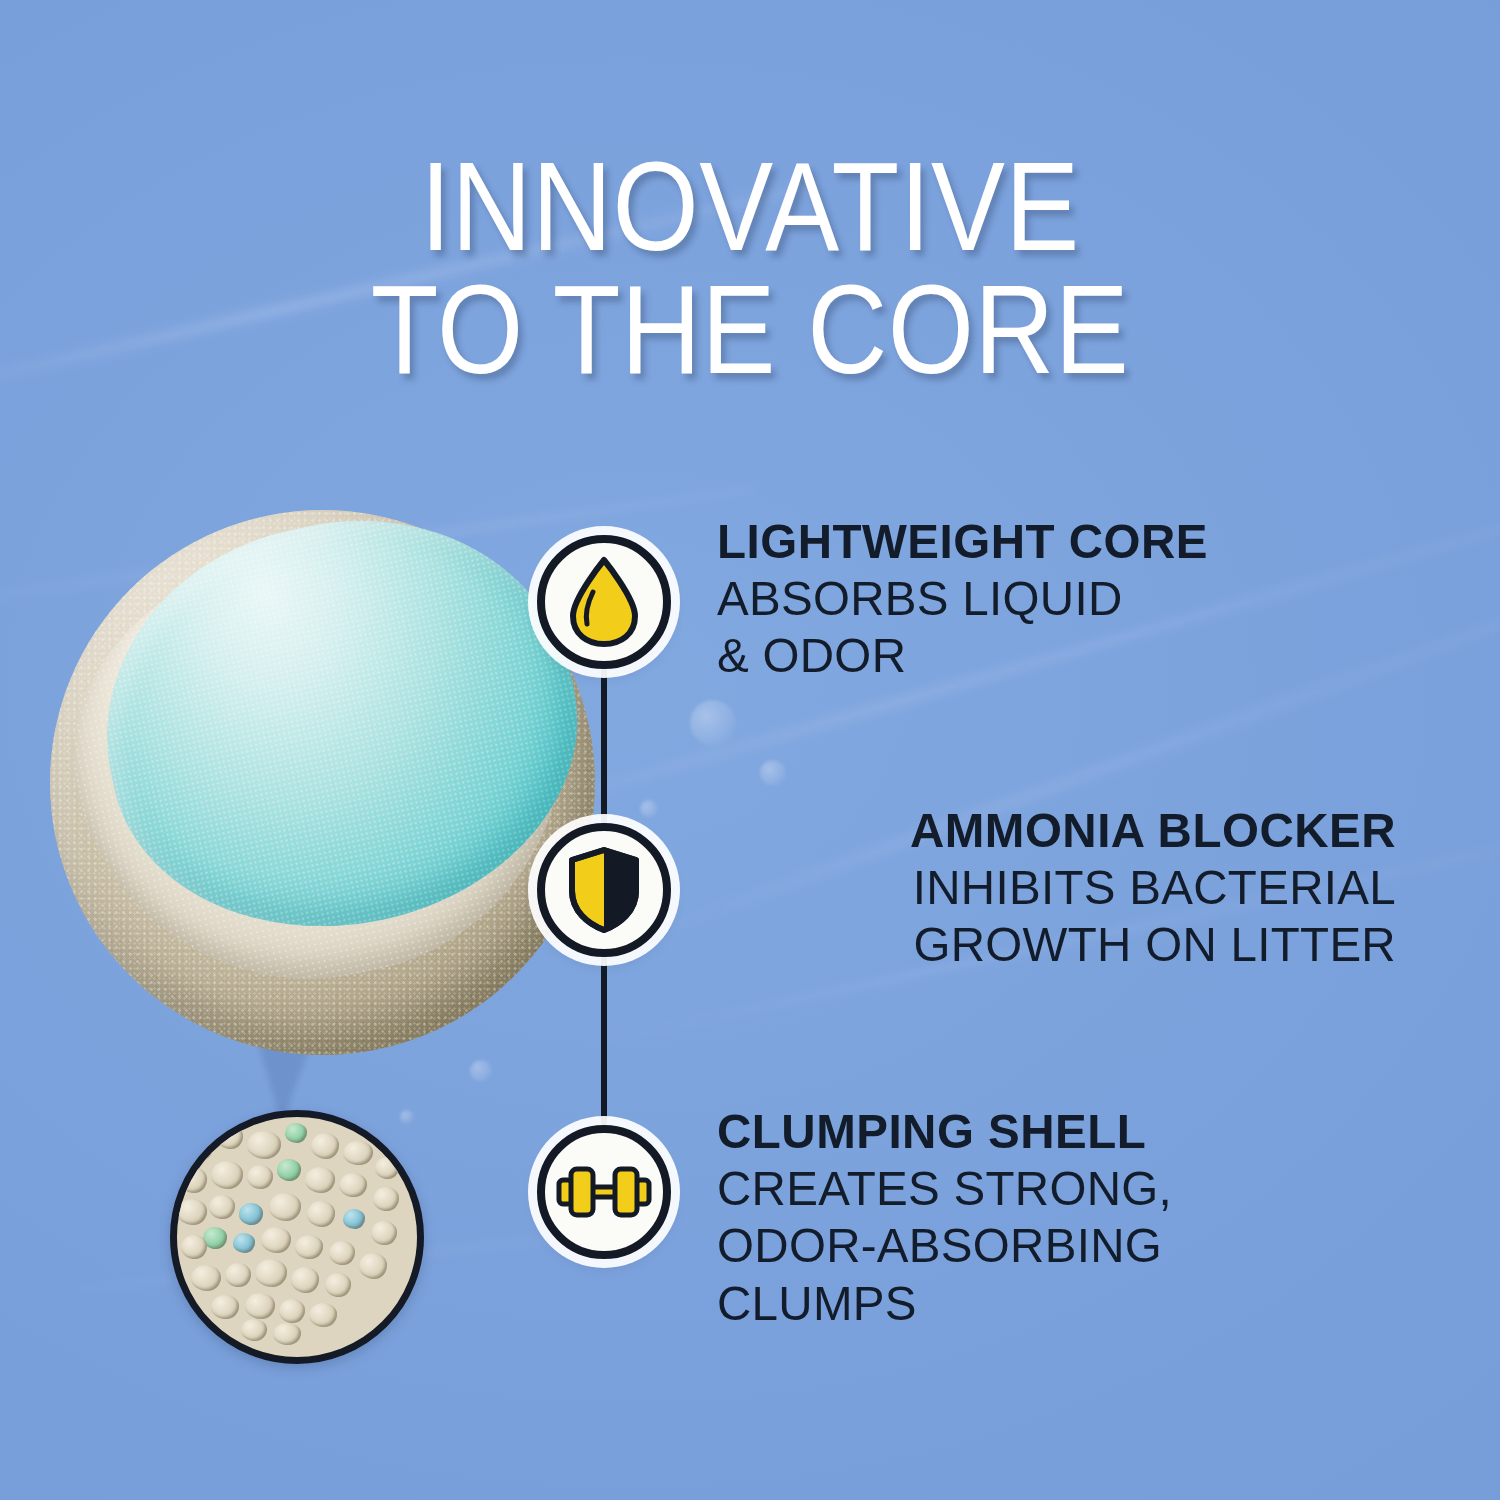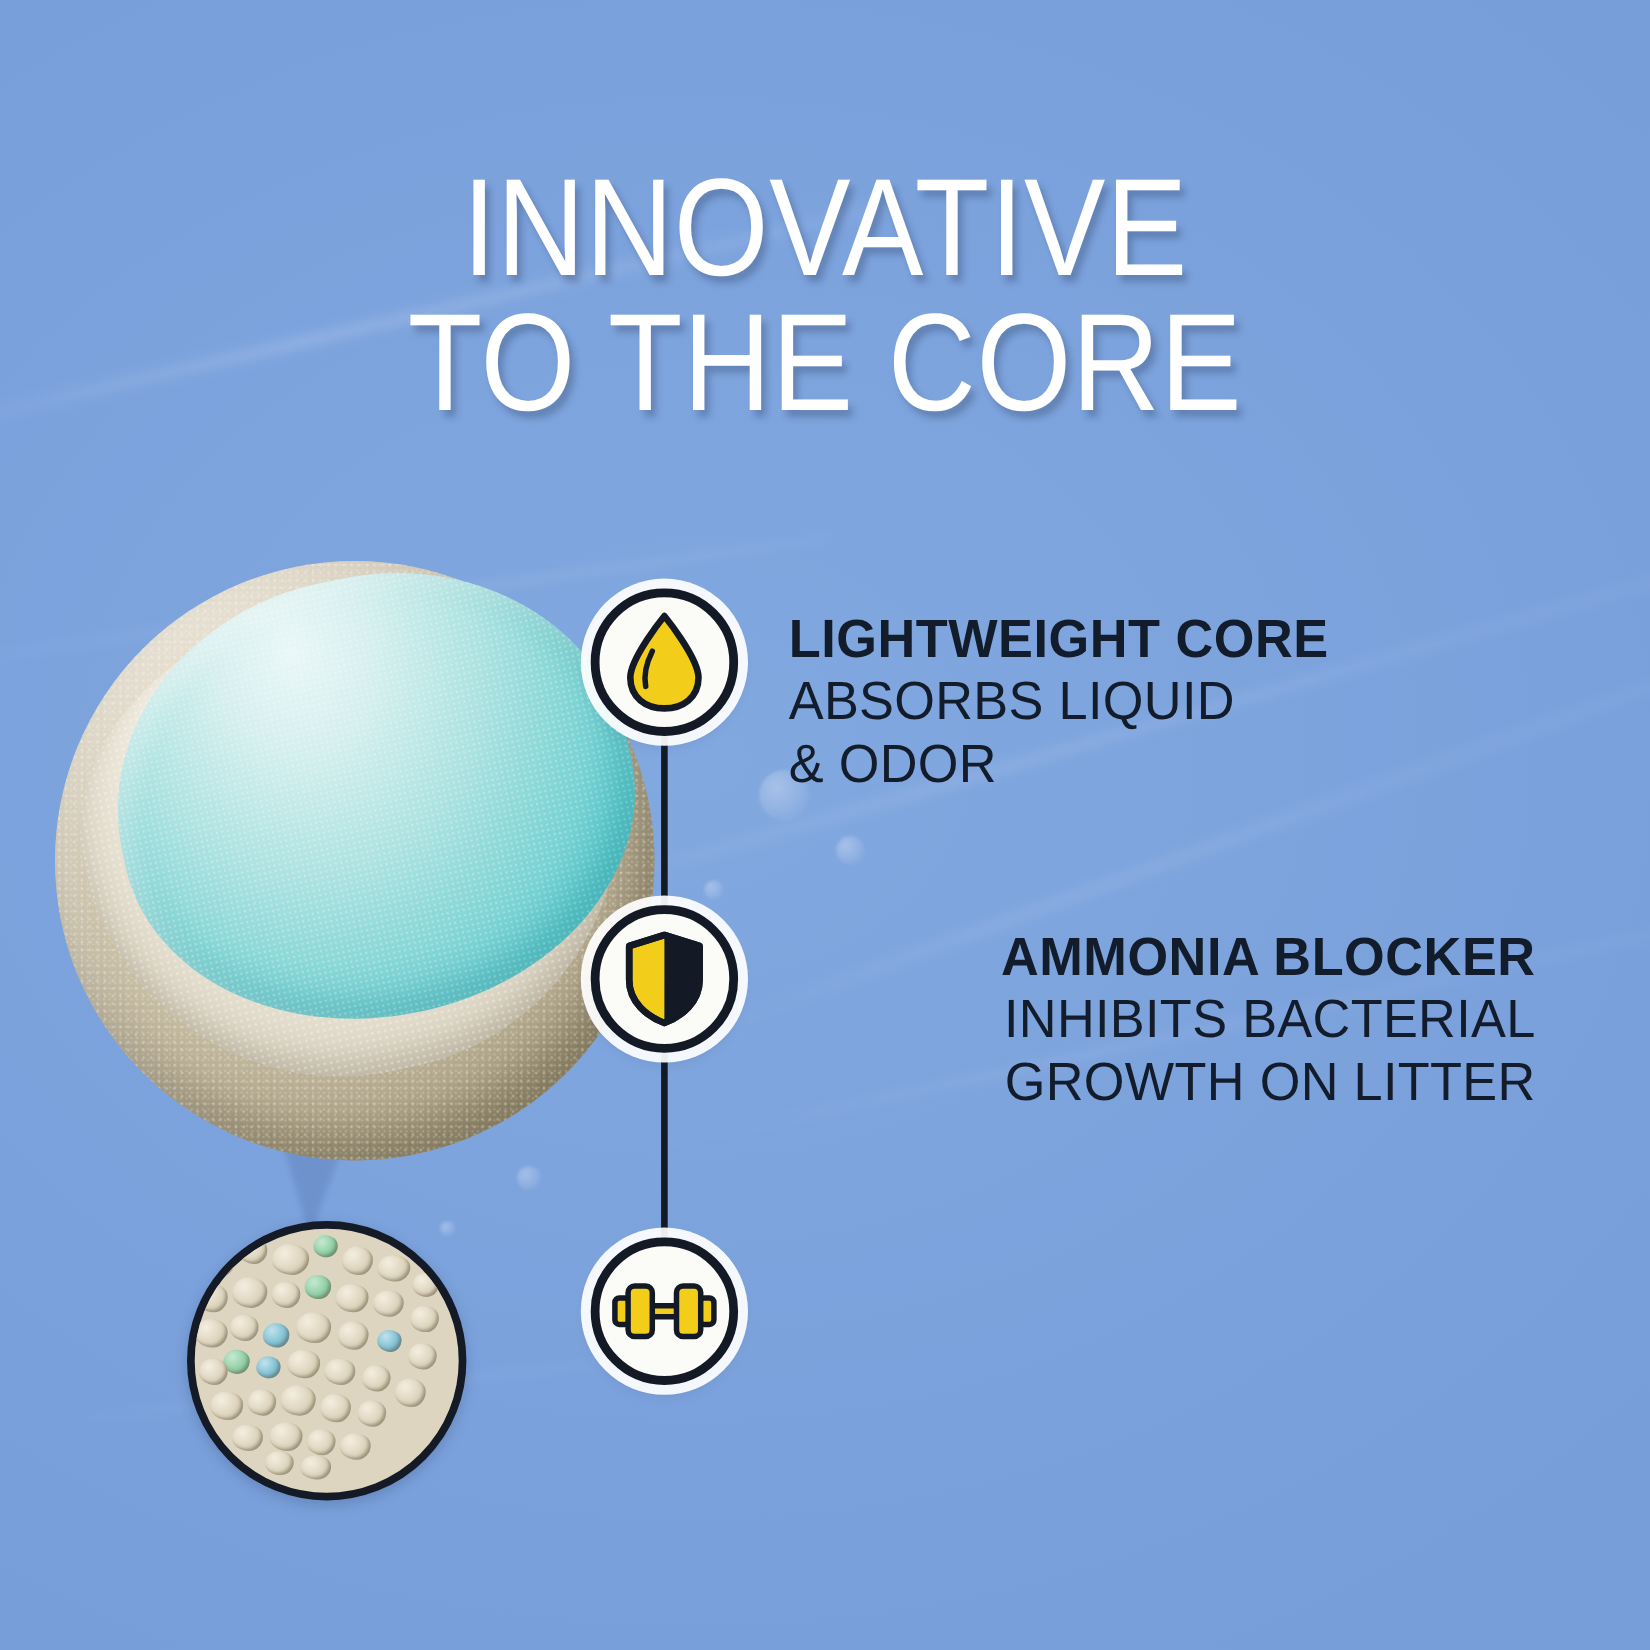--- a/index.html
+++ b/index.html
@@ -178,21 +178,21 @@
     border: 8px solid #131a26;
     box-sizing: border-box;
     box-shadow: 0 0 0 9px rgba(255,255,255,0.92), 0 6px 14px rgba(40,60,95,0.22);
     display: flex; align-items: center; justify-content: center;
   }
   .badge.b1 { left: 537px; top: 535px; }
   .badge.b2 { left: 537px; top: 823px; }
   .badge.b3 { left: 537px; top: 1125px; }
   .badge svg { display: block; }
 
-  .ftext { position: absolute; left: 717px; width: 700px; color: #131c2b; margin-top: 40px; }
+  .ftext { position: absolute; left: 717px; width: 700px; color: #131c2b; }
   .ftext.f1 { top: 516px; }
   .ftext.f2 { top: 805px; text-align: right; }
   .ftext.f3 { top: 1106px; }
 
   .fhead {
     font-size: 49px;
     font-weight: 700;
     letter-spacing: 0.5px;
     line-height: 1.06;
     margin: 0 0 2px 0;
@@ -323,15 +323,21 @@
       <span>
         <svg width="96" height="64" viewBox="0 0 96 64">
           <rect x="3" y="20" width="13" height="24" rx="4" fill="#F2CE1B" stroke="#131A26" stroke-width="5"></rect>
           <rect x="80" y="20" width="13" height="24" rx="4" fill="#F2CE1B" stroke="#131A26" stroke-width="5"></rect>
           <rect x="34" y="27" width="28" height="10" rx="3" fill="#F2CE1B" stroke="#131A26" stroke-width="5"></rect>
           <rect x="15" y="9" width="22" height="46" rx="6" fill="#F2CE1B" stroke="#131A26" stroke-width="5"></rect>
           <rect x="59" y="9" width="22" height="46" rx="6" fill="#F2CE1B" stroke="#131A26" stroke-width="5"></rect>
         </svg>
       </span>
     </div>
+    <div class="ftext f3">
+      <p class="fhead">CLUMPING SHELL</p>
+      <p class="fbody">CREATES STRONG,
+ODOR-ABSORBING
+CLUMPS</p>
+    </div>
 
   </div>
 </div>
 
 </body></html>

